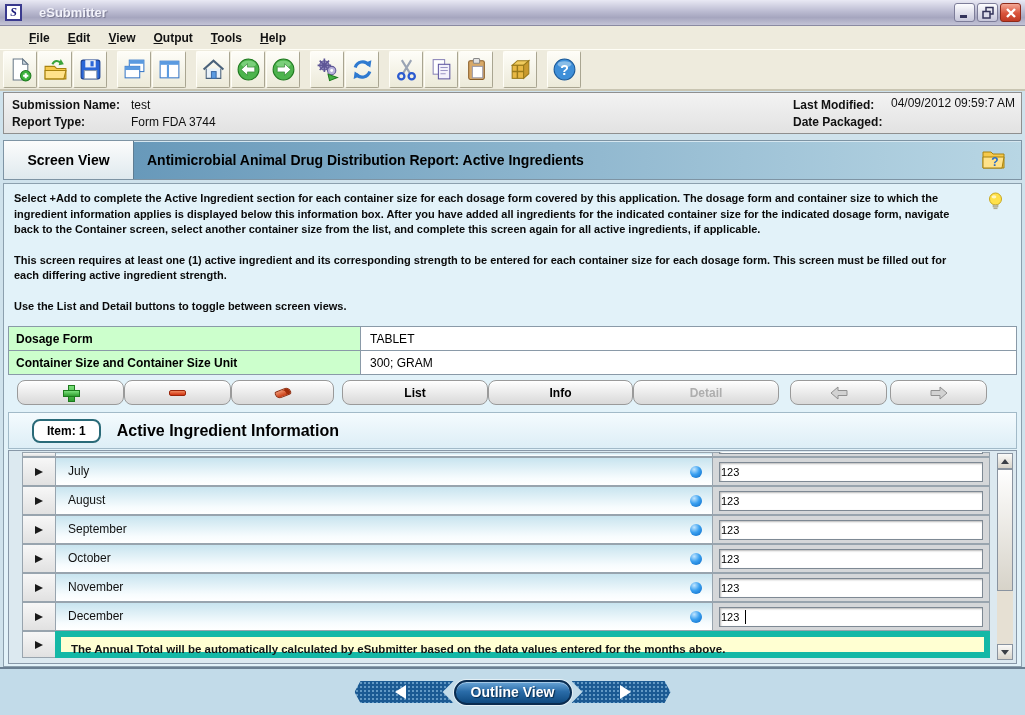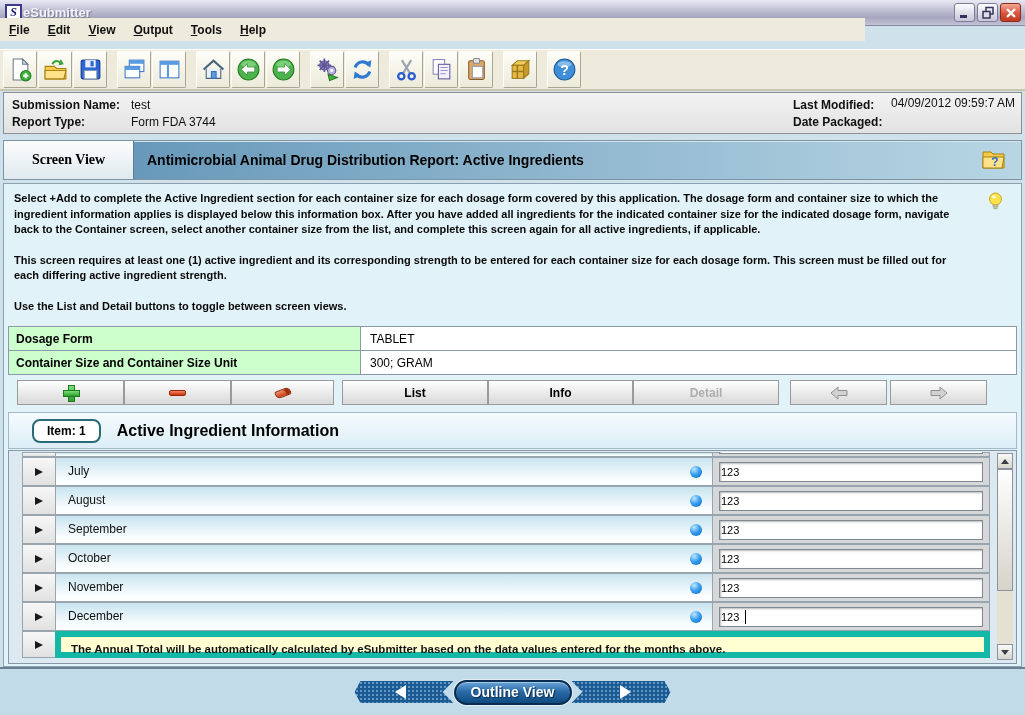--- a/index.html
+++ b/index.html
@@ -6,30 +6,30 @@
   html,body { width:1025px; height:715px; overflow:hidden; }
   body { font-family:"Liberation Sans", sans-serif; background:#cfe2ec; position:relative; }
 
   
   .titlebar { position:absolute; left:0; top:0; width:1025px; height:26px;
     background:linear-gradient(#e9e9f4, #bcbcd2 45%, #a6a6bf 70%, #c3c3d6);
     border-bottom:1px solid #8a8aa2; display:flex; align-items:center; }
   .app-logo { width:17px; height:17px; margin-left:5px; background:#fff;
     border:2px solid #3a3a8e; color:#1a1a7a; font:italic bold 12px/13px "Liberation Serif", serif;
     text-align:center; }
-  .app-title { margin-left:1px; color:#f2f2fa; font-weight:bold; font-size:13px;
+  .app-title { margin-left:17px; color:#f2f2fa; font-weight:bold; font-size:13px;
     text-shadow:1px 1px 1px #74748c; }
   .win-btns { position:absolute; right:4px; top:3px; display:flex; gap:2px; }
   .win-btn { width:21px; height:19px; border:1px solid #7d7d99; border-radius:3px;
     background:linear-gradient(#fdfdff,#c6c6da); display:flex; align-items:center; justify-content:center; }
   .win-btn.close { background:linear-gradient(#f4a896,#d9543c 55%,#c03a24); border-color:#8e2a1a; }
 
   
-  .menubar { position:absolute; left:0; top:18px; width:865px; height:23px; background:#eeebdd;
-    display:flex; align-items:center; padding-left:0; }
+  .menubar { position:absolute; left:0; top:26px; width:1025px; height:23px; background:#eeebdd;
+    display:flex; align-items:center; padding-left:20px; }
   .menu-item { font-size:12px; font-weight:bold; color:#111; padding:3px 9px; }
 
   
   .toolbar { position:absolute; left:0; top:49px; width:1025px; height:42px; background:#eeebdd;
     border-top:1px solid #fffef6; border-bottom:2px solid #c9c5b2; display:flex; align-items:center; padding-left:3px; }
   .tgroup { display:flex; margin-right:9px; }
   .tbtn { width:34px; height:37px; border:1px solid; border-color:#fffef8 #a9a591 #a9a591 #fffef8;
     background:linear-gradient(#fefdf8,#ecead9); display:flex; align-items:center; justify-content:center; margin-right:1px; border-radius:2px; }
   .tbtn svg { width:25px; height:25px; }
 
@@ -37,42 +37,42 @@
   .infopanel { position:absolute; left:3px; top:92px; width:1019px; height:42px;
     background:linear-gradient(#f3f3f3,#e2e2e2); border:1px solid #8f8f8f; font-size:12px; }
   .info-line { position:absolute; white-space:pre; }
   .lbl { font-weight:bold; color:#111; }
   .val { color:#111; }
 
   
   .screenheader { position:absolute; left:3px; top:140px; width:1019px; height:40px;
     border:1px solid #7e94a4; display:flex; }
   .sh-tab { width:130px; background:linear-gradient(#fcfcfc,#dfe9ee); border-right:1px solid #5f7d92;
-    display:flex; align-items:center; justify-content:center; font-size:14px; font-weight:bold; color:#000;font-family:Liberation Serif, serif; }
+    display:flex; align-items:center; justify-content:center; font-size:14px; font-weight:bold; color:#000; }
   .sh-title { flex:1; background:linear-gradient(to right,#6899ba,#b8d6e4);
     box-shadow:inset 0 1px 0 #d5e6ef; display:flex; align-items:center; padding-left:13px;
     font-size:14px; font-weight:bold; color:#000; position:relative; }
   .sh-help { position:absolute; right:14px; top:7px; }
 
   
   .content { position:absolute; left:3px; top:183px; width:1019px; height:484px;
     background:#e2f2f9; border:1px solid #8ca0ae; }
   .instructions { position:absolute; left:10px; top:7px; width:950px;
     font-size:11px; font-weight:bold; color:#0a0a0a; line-height:15.5px; }
   .instructions p { margin-bottom:15px; }
   .bulb { position:absolute; right:18px; top:8px; }
 
   .fieldtable { position:absolute; left:4px; top:143px; width:1009px; }
   .frow { display:flex; height:25px; border:1px solid #8a9aa8; margin-top:-1px; }
   .fcell-l { width:352px; background:#ccffcc; border-right:1px solid #8a9aa8;
     font-size:12px; font-weight:bold; display:flex; align-items:center; padding-left:7px; }
   .fcell-v { flex:1; background:#ffffff; font-size:12px; display:flex; align-items:center; padding-left:9px; }
 
   .actions { position:absolute; left:4px; top:195px; width:1011px; height:27px; display:flex; align-items:center; }
-  .abtn { height:25px; border:1px solid #9a9a9a; border-radius:0;
+  .abtn { height:25px; border:1px solid #9a9a9a; border-radius:8px;
     background:linear-gradient(#ffffff,#ededed 45%,#d9d9d9);
     box-shadow:inset 0 1px 0 #fff; display:flex; align-items:center; justify-content:center;
     font-size:12px; font-weight:bold; color:#000; margin-right:0; }
   .abtn.disabled { color:#aeaeae; }
   .plus-icon { position:relative; width:15px; height:15px; }
   .plus-icon::before { content:""; position:absolute; left:5px; top:0; width:5px; height:15px; background:linear-gradient(#7ae07a,#2f9e2f); border:1px solid #1d7a1d; }
   .plus-icon::after { content:""; position:absolute; left:0; top:5px; width:15px; height:5px; background:linear-gradient(#7ae07a,#2f9e2f); border:1px solid #1d7a1d; }
   .minus-icon { width:17px; height:6px; background:linear-gradient(#f08a60,#d03210); border:1px solid #9a2408; border-radius:2px; }
   .delete-icon { width:16px; height:8px; background:linear-gradient(#f0906a,#c83a12); border:1px solid #8e2a0c; border-radius:2px 5px 2px 5px; transform:rotate(-22deg); box-shadow:inset -4px 0 0 #a02c0a; }
 

